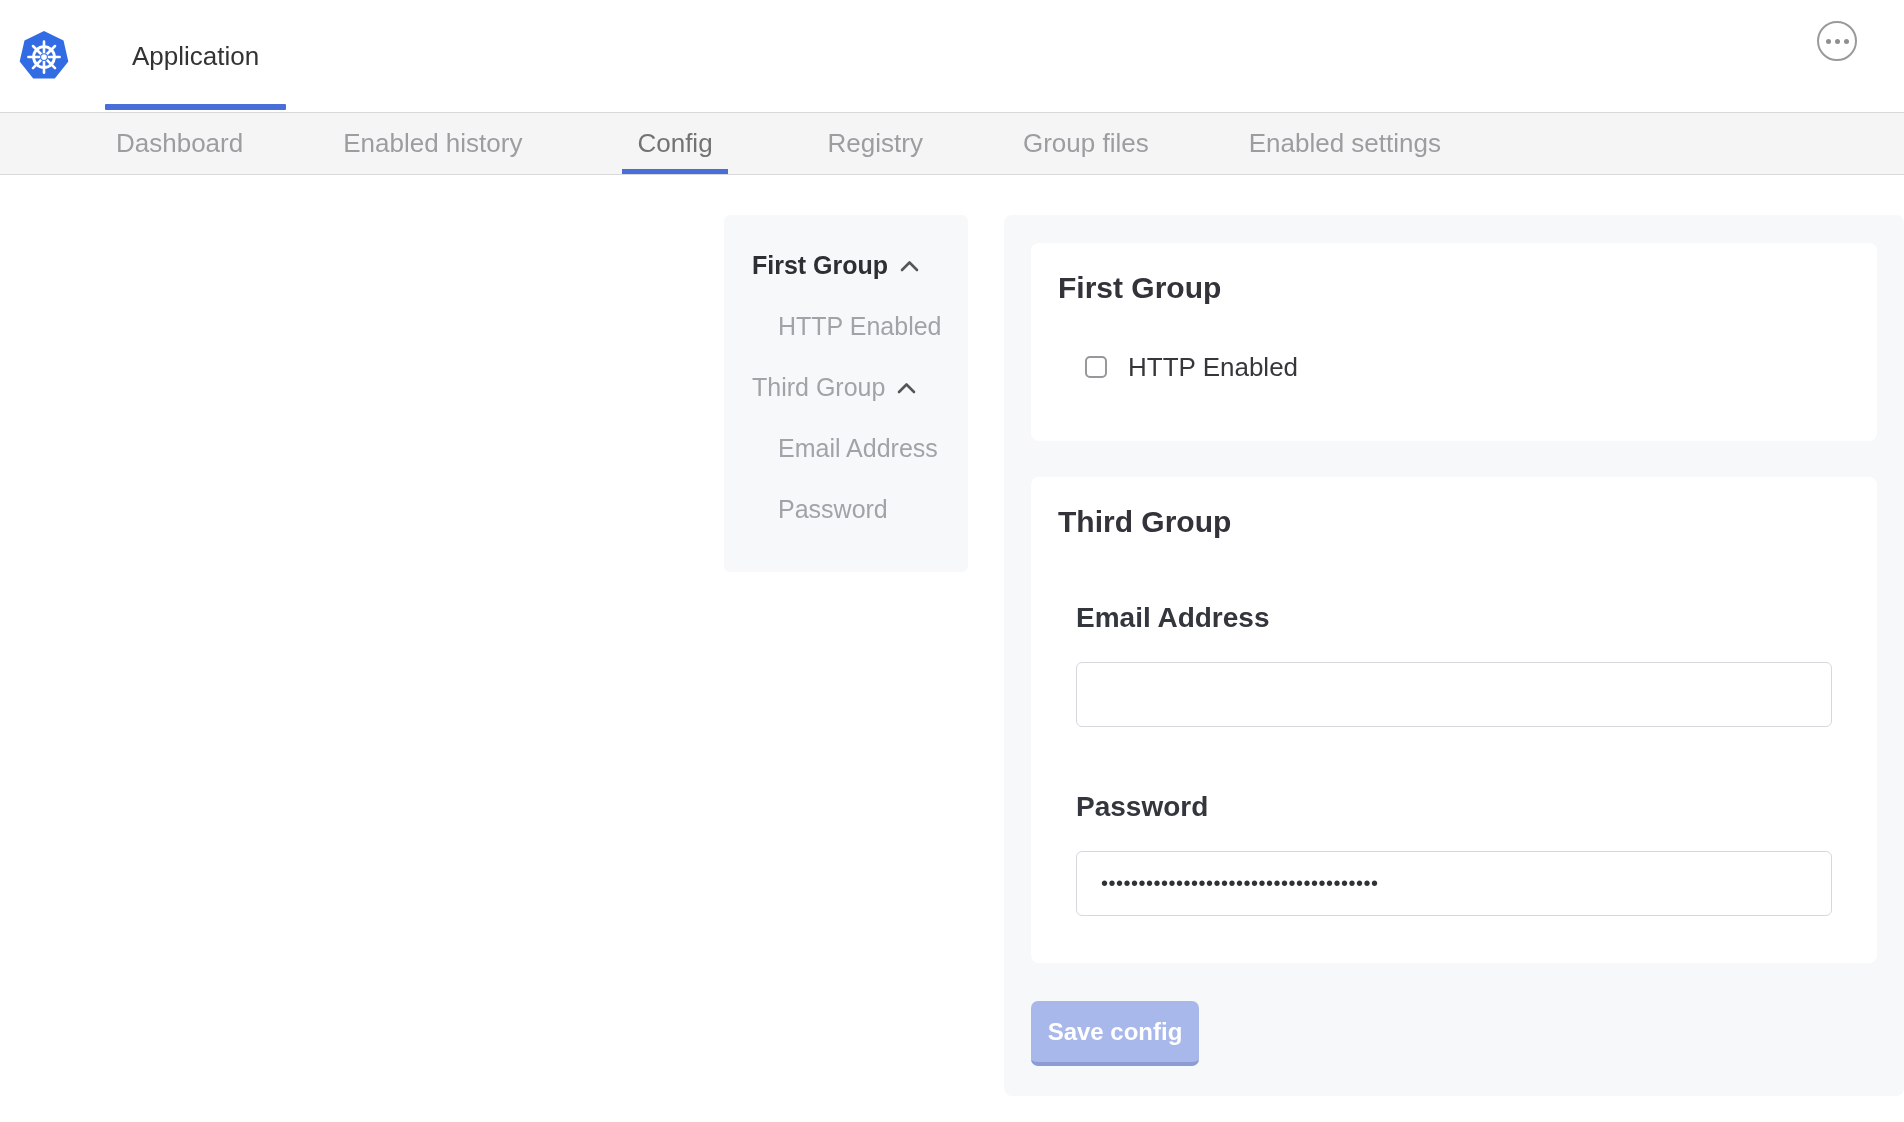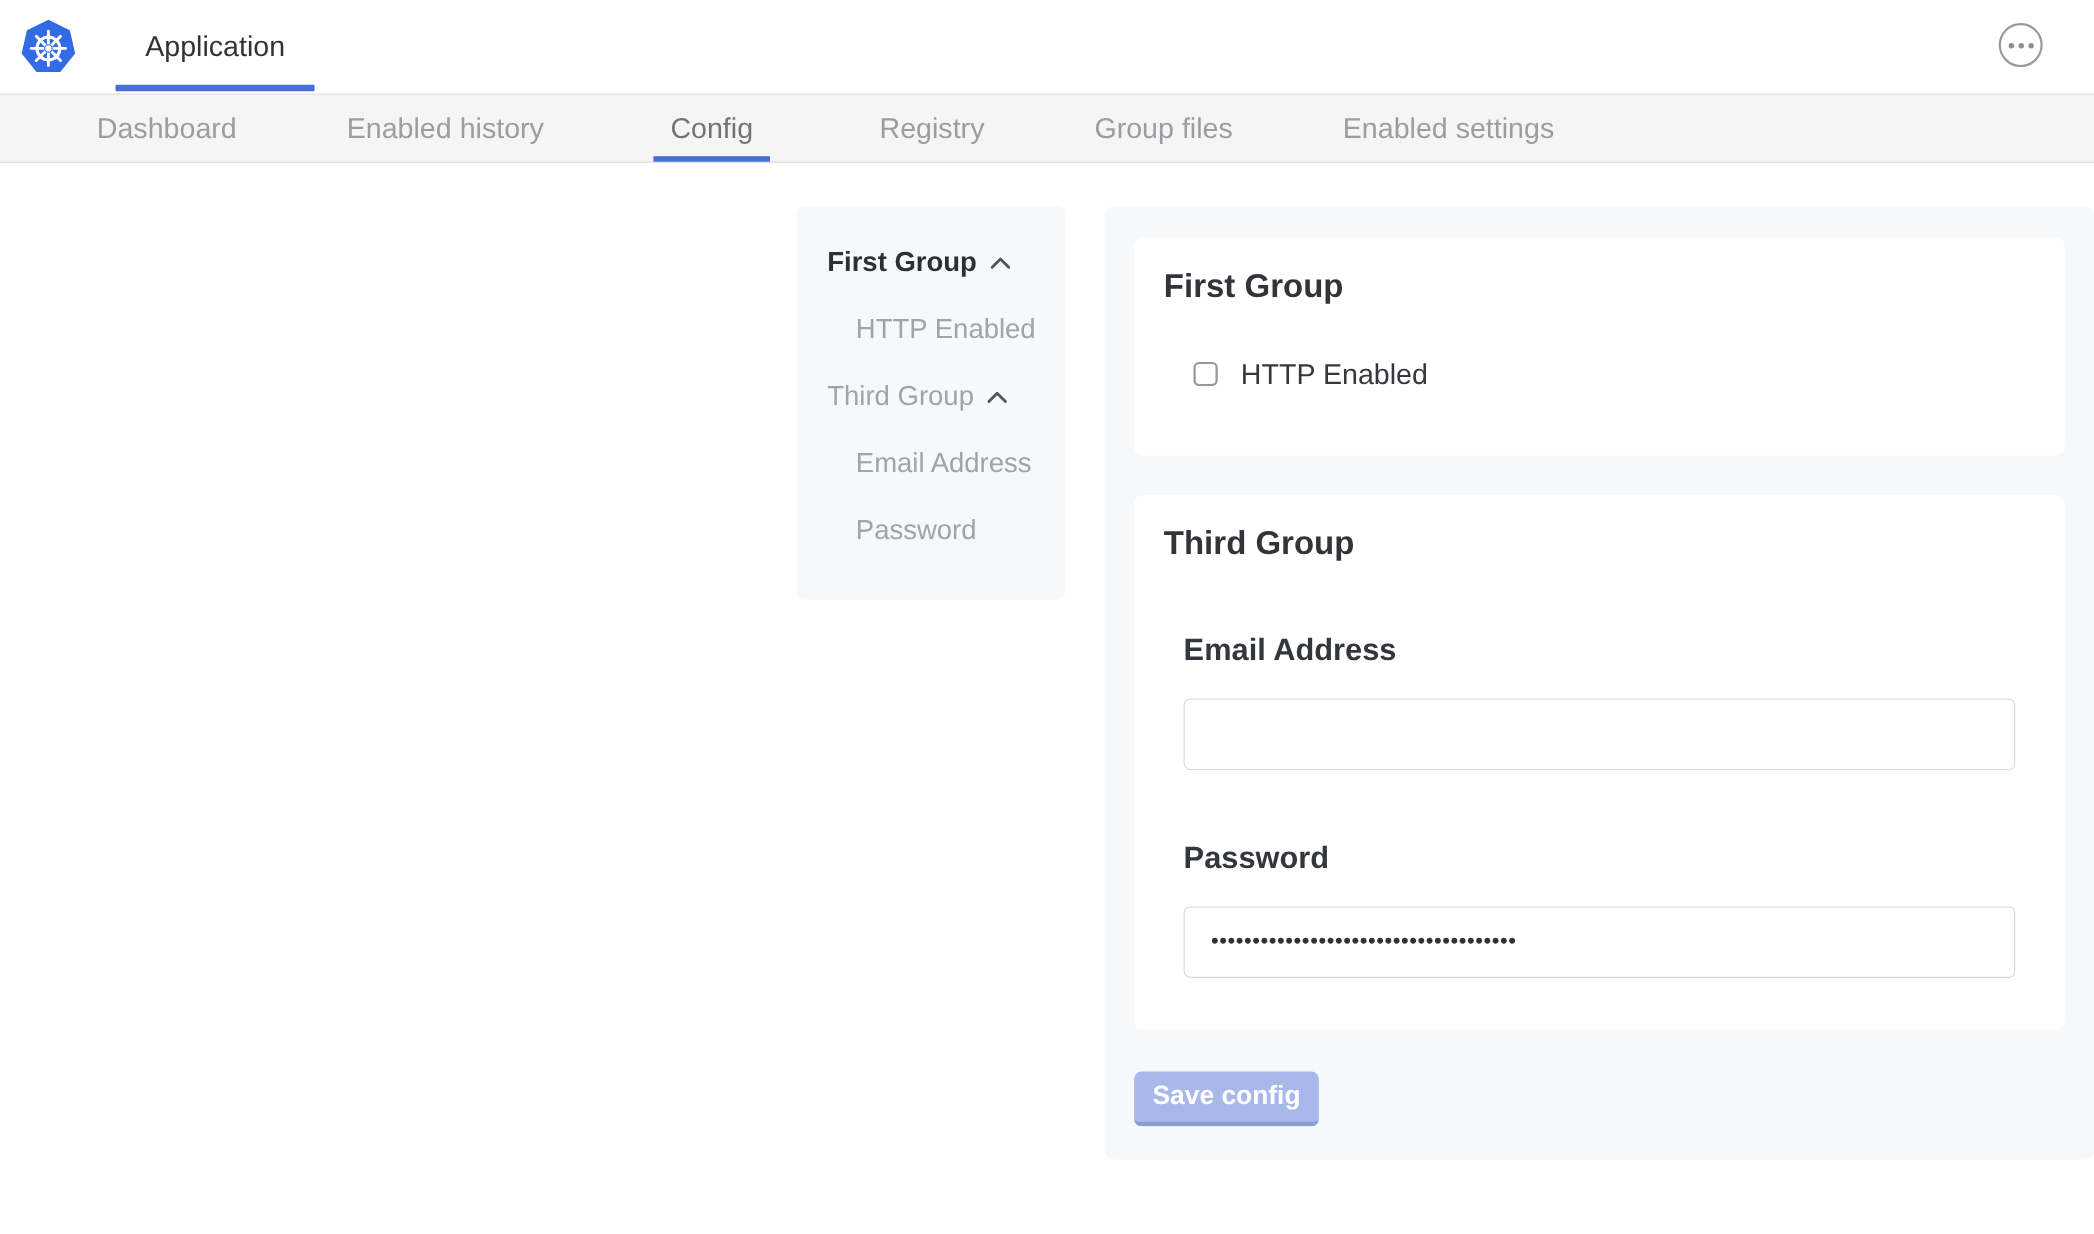--- a/index.html
+++ b/index.html
@@ -1,21 +1,21 @@
 <!DOCTYPE html>
 <html><head>
 <meta charset="utf-8">
 <style>
   * { margin: 0; padding: 0; box-sizing: border-box; }
   html, body { width: 1904px; height: 1122px; background: #ffffff; overflow: hidden; }
   body { font-family: "Liberation Sans", sans-serif; color: #32343a; }
 
   
   .header {
-    position: relative; height: 86px; background: #ffffff;
+    position: relative; height: 113px; background: #ffffff;
     border-bottom: 1px solid #d9d9d9; display: flex; align-items: center;
   }
   .logo-wrap { margin-left: 18px; width: 52px; height: 52px; display: flex; align-items: center; justify-content: center; }
   .app-tab {
     position: relative; margin-left: 35px; height: 100%;
     display: flex; align-items: center; padding: 0 27px;
     font-size: 26px; color: #333333; cursor: pointer;
   }
   .app-tab::after {
     content: ""; position: absolute; left: 0; right: 0; bottom: 2px;
@@ -24,21 +24,21 @@
   .menu-btn {
     position: absolute; right: 47px; top: 21px; width: 40px; height: 40px;
     border: 2px solid #9a9a9a; border-radius: 50%; background: #fff;
     display: flex; align-items: center; justify-content: center; gap: 4px; cursor: pointer;
   }
   .menu-btn .dot { width: 5px; height: 5px; border-radius: 50%; background: #8f8f8f; }
 
   
   .tab-strip {
     height: 62px; background: #f5f5f6; border-bottom: 1px solid #d9d9d9;
-    display: flex; align-items: stretch; padding-left: 88px; gap: 100px;
+    display: flex; align-items: stretch; padding-left: 116px; gap: 100px;
   }
   .tab {
     display: flex; align-items: center; font-size: 26px; color: #9b9da1;
     cursor: pointer; position: relative; white-space: nowrap;
   }
   .tab.active { color: #737373; padding: 0 15px; }
   .tab.active::after {
     content: ""; position: absolute; left: 0; right: 0; bottom: 0;
     height: 5px; background: #4a6ed8;
   }
@@ -75,21 +75,21 @@
   .field-label.second { margin-top: 64px; }
   .text-input {
     display: block; margin: 28px 0 0 18px; width: 756px; height: 65px;
     border: 1px solid #d5d8dd; border-radius: 6px; background: #fff;
     padding: 0 24px; font-family: "Liberation Sans", sans-serif;
     font-size: 24px; color: #2f3237; outline: none;
   }
   .text-input.password { font-size: 20px; letter-spacing: 0.5px; margin-bottom: 20px; }
 
   .save-btn {
-    display: block; margin-top: 38px; width: 168px; height: 50px;
+    display: block; margin-top: 38px; width: 168px; height: 65px;
     background: #a9b8ea; border: none; border-bottom: 4px solid #8c9bd3;
     border-radius: 7px; color: #ffffff; font-family: "Liberation Sans", sans-serif;
     font-size: 24px; font-weight: bold; cursor: pointer;
   }
 </style>
 </head>
 <body>
 
 <div class="header">
   <div class="logo-wrap">

